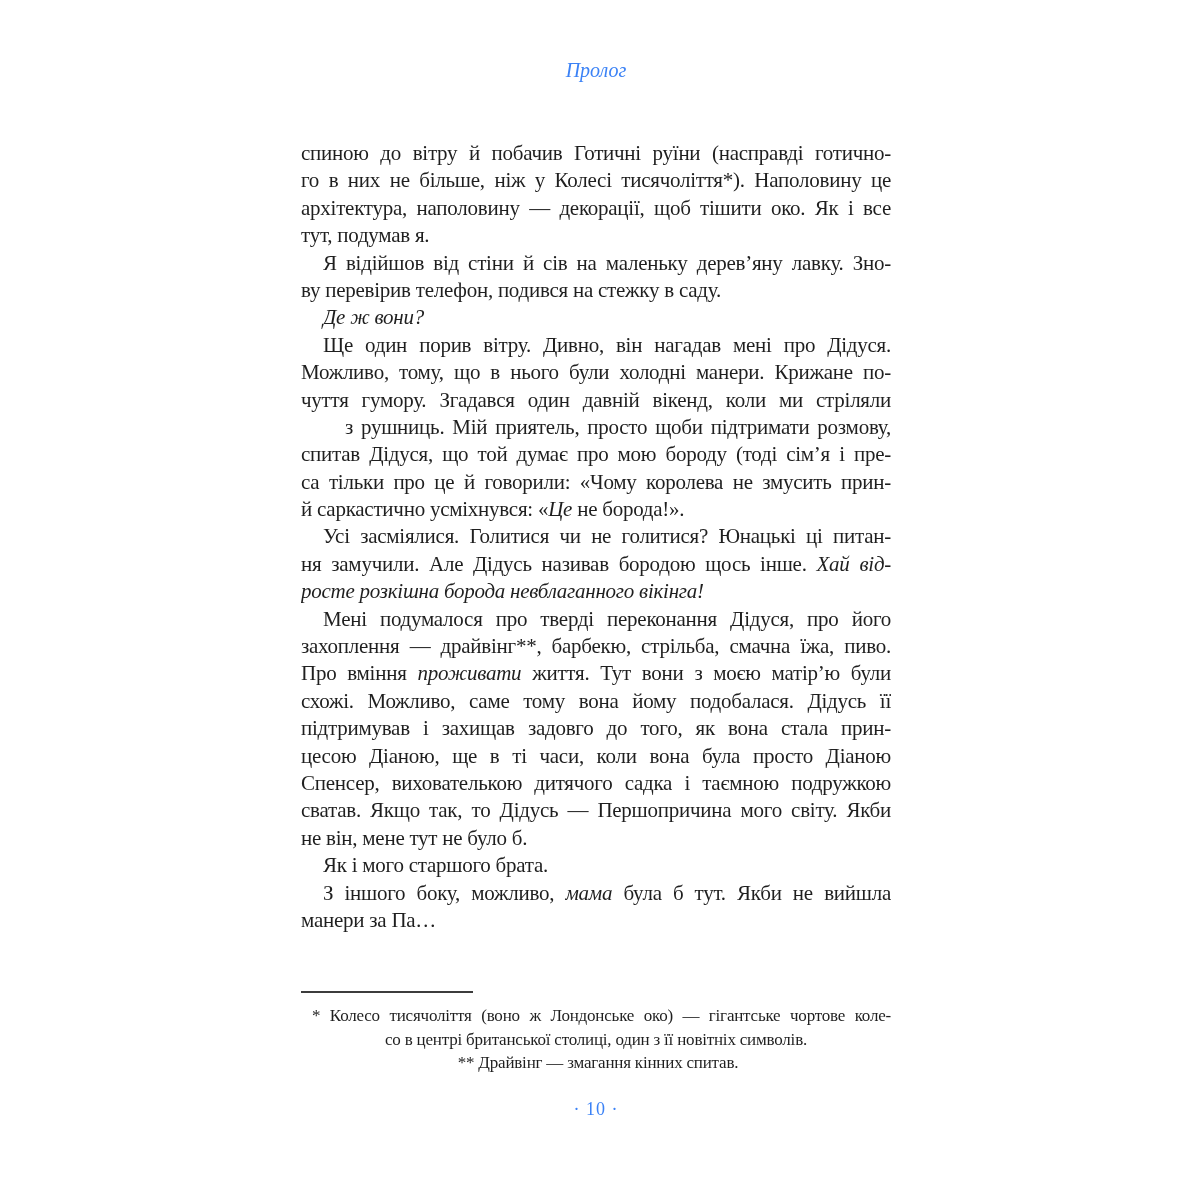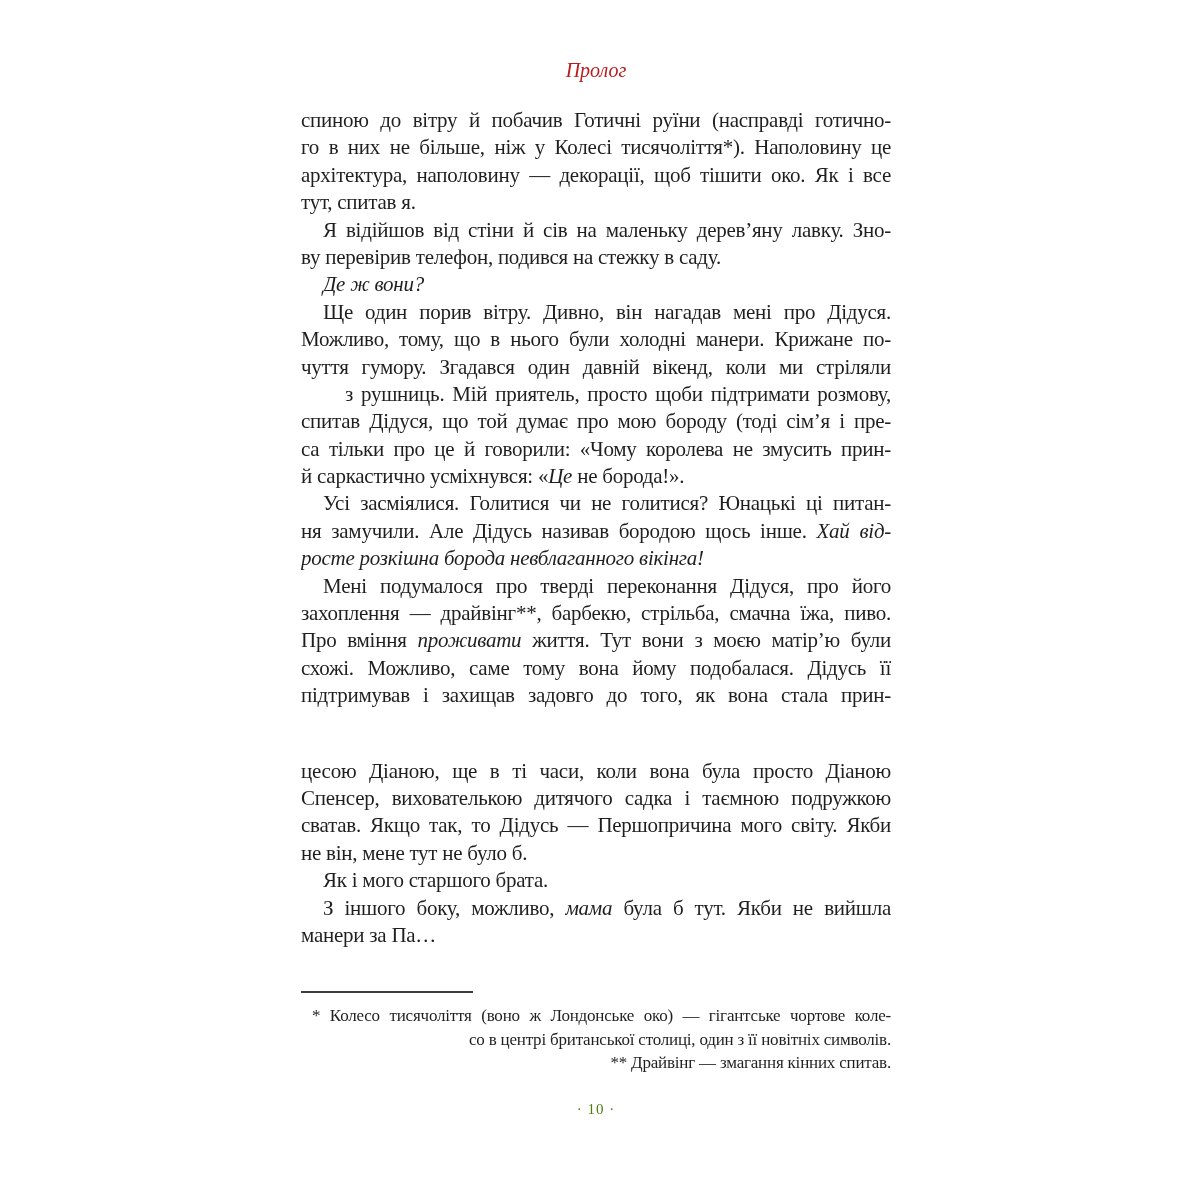--- a/index.html
+++ b/index.html
@@ -22,21 +22,21 @@
   }
   .heading {
     position: absolute;
     left: 301px;
     top: 58px;
     width: 590px;
     text-align: center;
     font-style: italic;
     font-size: 20px;
     line-height: 24px;
-    color: #b91c1c;
+    color: #3b82f6;
   }
   .bodytext {
     position: absolute;
     left: 301px;
     top: 107px;
     width: 590px;
     font-size: 21px;
     line-height: 27.4px;
     letter-spacing: -0.25px;
   }
@@ -65,64 +65,64 @@
     left: 301px;
     top: 1004px;
     width: 590px;
     font-size: 17px;
     line-height: 23.5px;
     letter-spacing: -0.2px;
   }
   .fline {
     height: 23.5px;
     overflow: hidden;
-    text-align: right;
+    text-align: center;
   }
   .pagenum {
     position: absolute;
     left: 301px;
     top: 1098px;
     width: 590px;
     text-align: center;
-    font-size: 15px;
+    font-size: 18px;
     line-height: 22px;
     letter-spacing: 1px;
-    color: #4d7c0f;
+    color: #3b82f6;
   }
 </style>
 </head>
 <body>
 
 <div class="page" style="background: rgb(255, 255, 255); color: rgb(31, 31, 31);">
   <div class="heading">Пролог</div>
 
   <div class="bodytext">
-      <div class="bline just" style="text-indent: 0px;"><span>спиною до вітру й побачив Готичні руїни (насправді готично-</span></div>
+      <div class="bline just" style="text-indent: 0px; margin-top: 33px;"><span>спиною до вітру й побачив Готичні руїни (насправді готично-</span></div>
       <div class="bline just" style="text-indent: 0px;"><span>го в них не більше, ніж у Колесі тисячоліття*). Наполовину це</span></div>
       <div class="bline just" style="text-indent: 0px;"><span>архітектура, наполовину — декорації, щоб тішити око. Як і все</span></div>
-      <div class="bline" style="text-indent: 0px;"><span>тут, спитав я.</span></div>
+      <div class="bline" style="text-indent: 0px;"><span>тут, подумав я.</span></div>
       <div class="bline just" style="text-indent: 22px;"><span>Я відійшов від стіни й сів на маленьку дерев’яну лавку. Зно-</span></div>
       <div class="bline" style="text-indent: 0px;"><span>ву перевірив телефон, подився на стежку в саду.</span></div>
       <div class="bline" style="text-indent: 22px;"><span class="it">Де ж вони?</span></div>
       <div class="bline just" style="text-indent: 22px;"><span>Ще один порив вітру. Дивно, він нагадав мені про Дідуся.</span></div>
       <div class="bline just" style="text-indent: 0px;"><span>Можливо, тому, що в нього були холодні манери. Крижане по-</span></div>
       <div class="bline just" style="text-indent: 0px;"><span>чуття гумору. Згадався один давній вікенд, коли ми стріляли</span></div>
       <div class="bline just" style="text-indent: 0px; margin-left: 44px;"><span>з рушниць. Мій приятель, просто щоби підтримати розмову,</span></div>
       <div class="bline just" style="text-indent: 0px;"><span>спитав Дідуся, що той думає про мою бороду (тоді сім’я і пре-</span></div>
       <div class="bline just" style="text-indent: 0px;"><span>са тільки про це й говорили: «Чому королева не змусить прин-</span></div>
       <div class="bline" style="text-indent: 0px;"><span>й саркастично усміхнувся: «</span><span class="it">Це</span><span> не борода!».</span></div>
       <div class="bline just" style="text-indent: 22px;"><span>Усі засміялися. Голитися чи не голитися? Юнацькі ці питан-</span></div>
       <div class="bline just" style="text-indent: 0px;"><span>ня замучили. Але Дідусь називав бородою щось інше. </span><span class="it">Хай від-</span></div>
       <div class="bline" style="text-indent: 0px;"><span class="it">росте розкішна борода невблаганного вікінга!</span></div>
       <div class="bline just" style="text-indent: 22px;"><span>Мені подумалося про тверді переконання Дідуся, про його</span></div>
       <div class="bline just" style="text-indent: 0px;"><span>захоплення — драйвінг**, барбекю, стрільба, смачна їжа, пиво.</span></div>
       <div class="bline just" style="text-indent: 0px;"><span>Про вміння </span><span class="it">проживати</span><span> життя. Тут вони з моєю матір’ю були</span></div>
       <div class="bline just" style="text-indent: 0px;"><span>схожі. Можливо, саме тому вона йому подобалася. Дідусь її</span></div>
       <div class="bline just" style="text-indent: 0px;"><span>підтримував і захищав задовго до того, як вона стала прин-</span></div>
-      <div class="bline just" style="text-indent: 0px; margin-top: 48px;"><span>цесою Діаною, ще в ті часи, коли вона була просто Діаною</span></div>
+      <div class="bline just" style="text-indent: 0px;"><span>цесою Діаною, ще в ті часи, коли вона була просто Діаною</span></div>
       <div class="bline just" style="text-indent: 0px;"><span>Спенсер, вихователькою дитячого садка і таємною подружкою</span></div>
       <div class="bline just" style="text-indent: 0px;"><span>сватав. Якщо так, то Дідусь — Першопричина мого світу. Якби</span></div>
       <div class="bline" style="text-indent: 0px;"><span>не він, мене тут не було б.</span></div>
       <div class="bline" style="text-indent: 22px;"><span>Як і мого старшого брата.</span></div>
       <div class="bline just" style="text-indent: 22px;"><span>З іншого боку, можливо, </span><span class="it">мама</span><span> була б тут. Якби не вийшла</span></div>
       <div class="bline" style="text-indent: 0px;"><span>манери за Па…</span></div>
     </div>
 
   <div class="fnrule" style="background: rgb(60, 60, 60);"></div>
 

